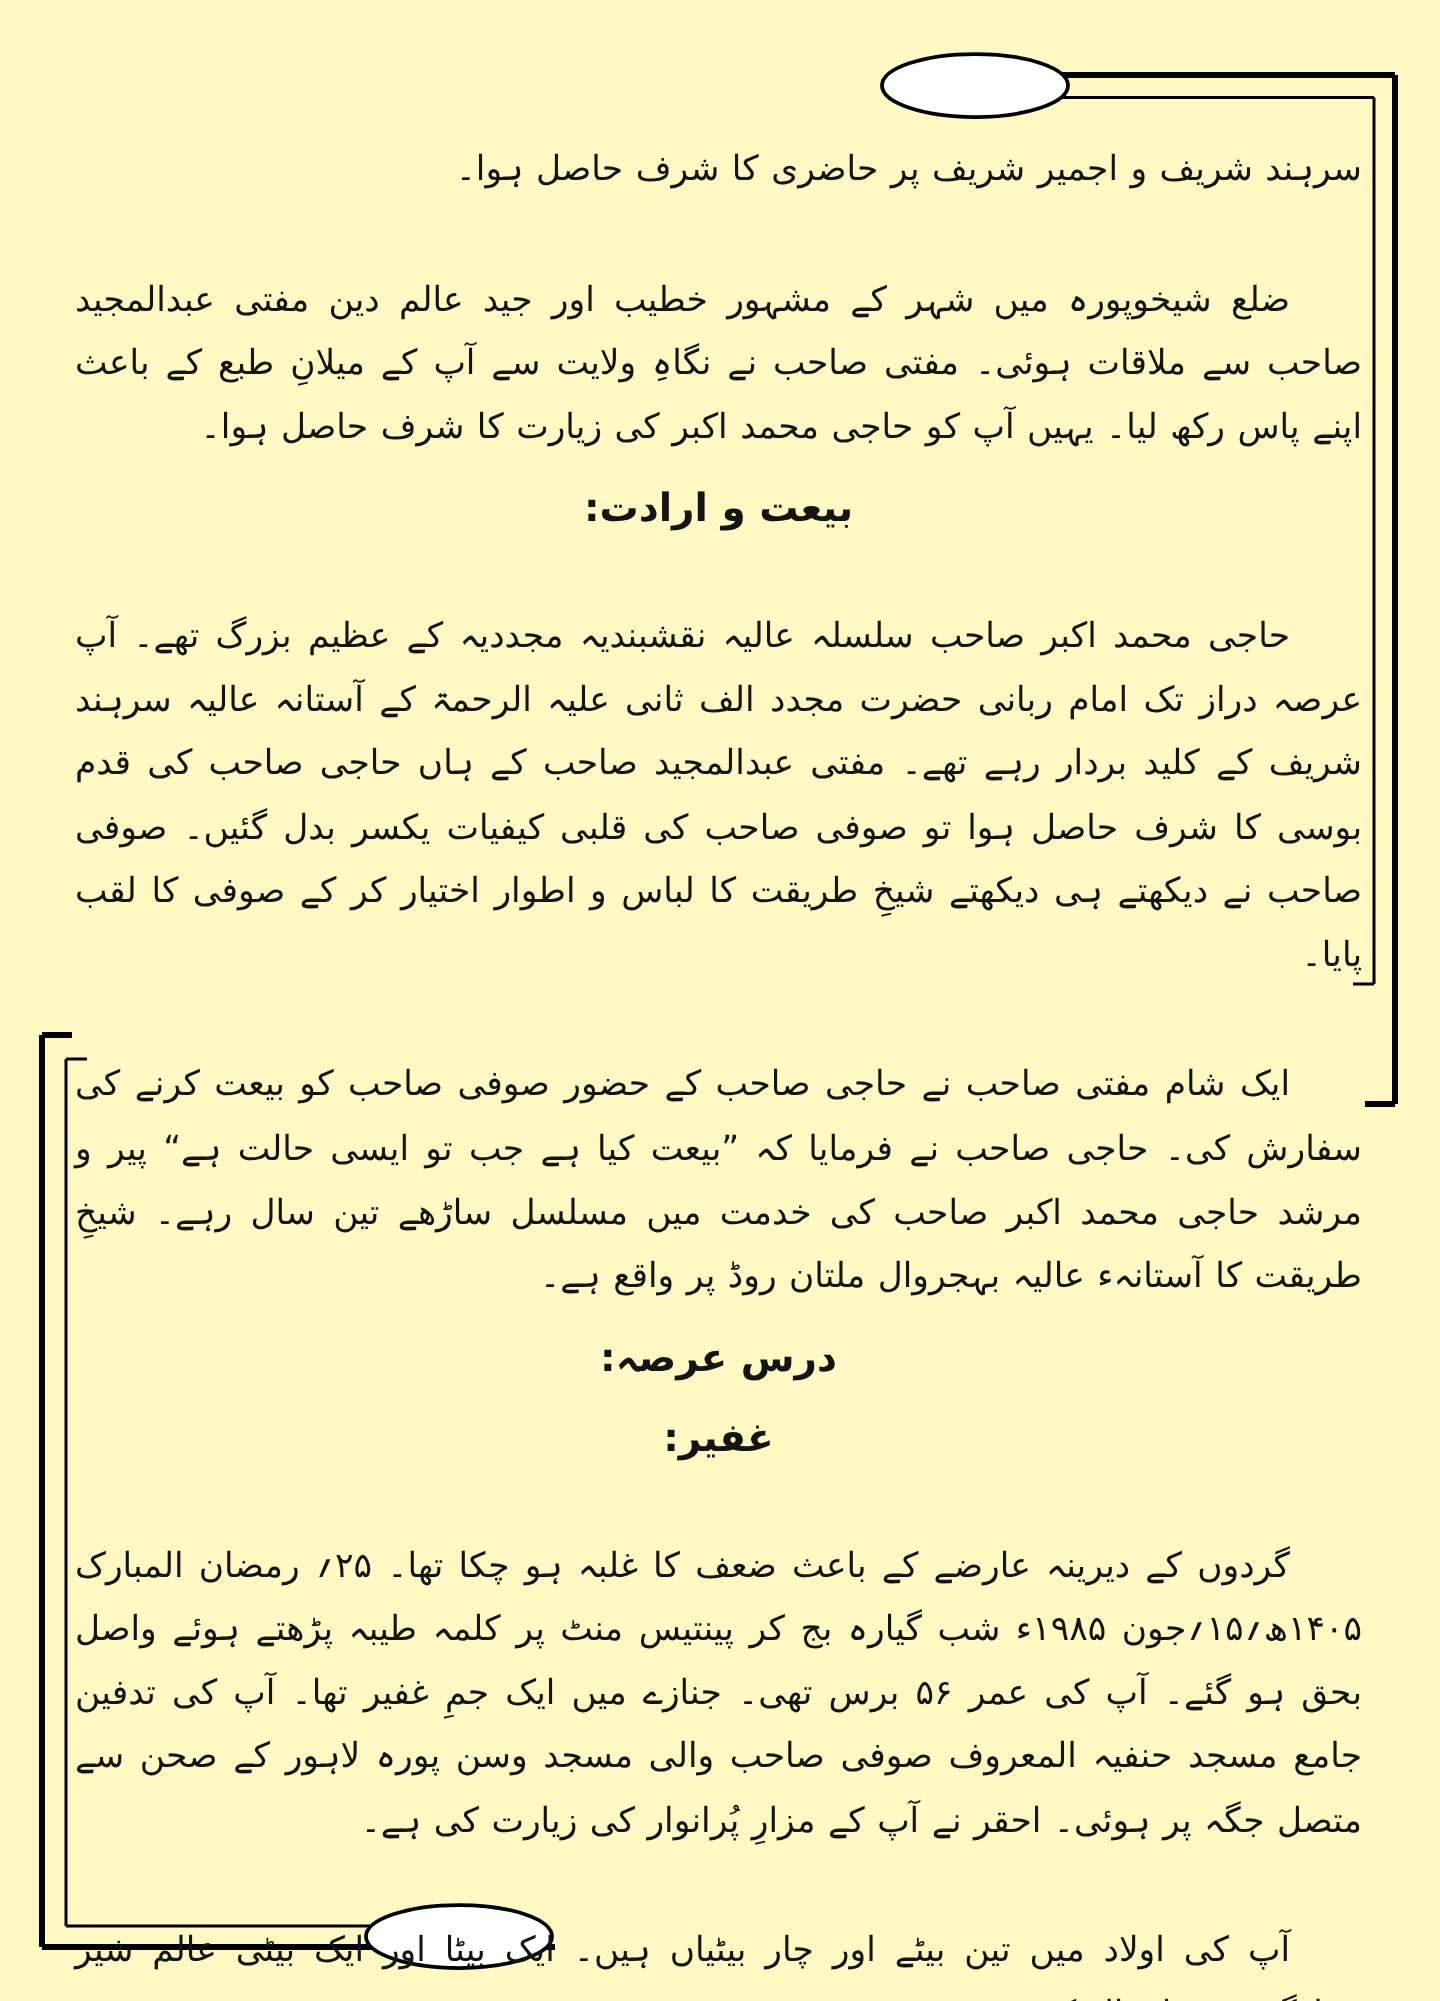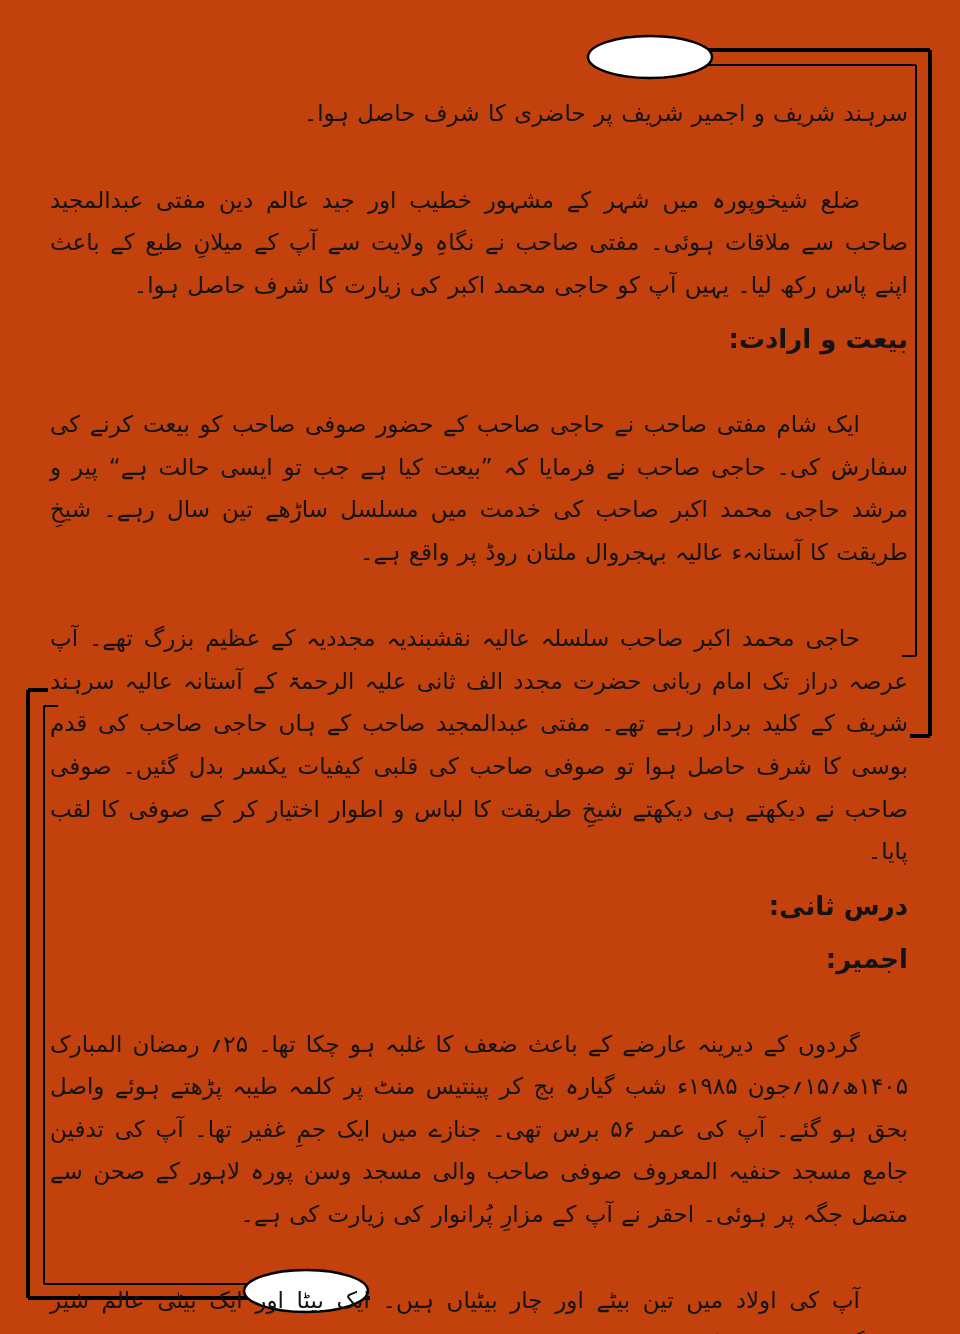--- a/index.html
+++ b/index.html
@@ -4,21 +4,21 @@
 <style>
   html, body {
     margin: 0;
     padding: 0;
     background: #e8e8e8;
   }
   .page {
     position: relative;
     width: 960px;
     height: 1334px;
-    background: #c2410c;
+    background: #fef9c3;
     overflow: hidden;
     font-family: "DejaVu Sans", sans-serif;
     margin: 0 auto;
   }
   .border-svg {
     position: absolute;
     top: 0;
     left: 0;
     pointer-events: none;
   }
@@ -38,21 +38,21 @@
     word-spacing: 1px;
   }
   .para.indent {
     text-indent: 48px;
     margin-top: 44px;
   }
   .heading {
     margin: 14px 0 8px 0;
     font-size: 26px;
     font-weight: bold;
-    text-align: right;
+    text-align: center;
     line-height: 1.5;
   }
 </style>
 </head>
 <body>
 
 <div class="page">
 
   <svg class="border-svg" width="960" height="1334" viewBox="0 0 960 1334">
     <g stroke="#000000" fill="none">
@@ -73,21 +73,21 @@
 
       <ellipse cx="650" cy="57" rx="62" ry="21" fill="#ffffff" stroke-width="2.5"></ellipse>
       <ellipse cx="306" cy="1291" rx="62" ry="21" fill="#ffffff" stroke-width="2.5"></ellipse>
     </g>
   </svg>
 
   <div class="text-area">
     <p class="para">سرہند شریف و اجمیر شریف پر حاضری کا شرف حاصل ہوا۔</p>
     <p class="para indent">ضلع شیخوپورہ میں شہر کے مشہور خطیب اور جید عالم دین مفتی عبدالمجید صاحب سے ملاقات ہوئی۔ مفتی صاحب نے نگاہِ ولایت سے آپ کے میلانِ طبع کے باعث اپنے پاس رکھ لیا۔ یہیں آپ کو حاجی محمد اکبر کی زیارت کا شرف حاصل ہوا۔</p>
     <h2 class="heading">بیعت و ارادت:</h2>
+    <p class="para indent">حاجی محمد اکبر صاحب سلسلہ عالیہ نقشبندیہ مجددیہ کے عظیم بزرگ تھے۔ آپ عرصہ دراز تک امام ربانی حضرت مجدد الف ثانی علیہ الرحمۃ کے آستانہ عالیہ سرہند شریف کے کلید بردار رہے تھے۔ مفتی عبدالمجید صاحب کے ہاں حاجی صاحب کی قدم بوسی کا شرف حاصل ہوا تو صوفی صاحب کی قلبی کیفیات یکسر بدل گئیں۔ صوفی صاحب نے دیکھتے ہی دیکھتے شیخِ طریقت کا لباس و اطوار اختیار کر کے صوفی کا لقب پایا۔</p>
     <p class="para indent">ایک شام مفتی صاحب نے حاجی صاحب کے حضور صوفی صاحب کو بیعت کرنے کی سفارش کی۔ حاجی صاحب نے فرمایا کہ ”بیعت کیا ہے جب تو ایسی حالت ہے“ پیر و مرشد حاجی محمد اکبر صاحب کی خدمت میں مسلسل ساڑھے تین سال رہے۔ شیخِ طریقت کا آستانہء عالیہ بہجروال ملتان روڈ پر واقع ہے۔</p>
-    <p class="para indent">حاجی محمد اکبر صاحب سلسلہ عالیہ نقشبندیہ مجددیہ کے عظیم بزرگ تھے۔ آپ عرصہ دراز تک امام ربانی حضرت مجدد الف ثانی علیہ الرحمۃ کے آستانہ عالیہ سرہند شریف کے کلید بردار رہے تھے۔ مفتی عبدالمجید صاحب کے ہاں حاجی صاحب کی قدم بوسی کا شرف حاصل ہوا تو صوفی صاحب کی قلبی کیفیات یکسر بدل گئیں۔ صوفی صاحب نے دیکھتے ہی دیکھتے شیخِ طریقت کا لباس و اطوار اختیار کر کے صوفی کا لقب پایا۔</p>
-    <h2 class="heading">درس ثانی:</h2>
-    <h2 class="heading">اجمیر:</h2>
+    <h2 class="heading">درس عرصہ:</h2>
+    <h2 class="heading">غفیر:</h2>
     <p class="para indent">گردوں کے دیرینہ عارضے کے باعث ضعف کا غلبہ ہو چکا تھا۔ ۲۵؍ رمضان المبارک ۱۴۰۵ھ؍۱۵؍جون ۱۹۸۵ء شب گیارہ بج کر پینتیس منٹ پر کلمہ طیبہ پڑھتے ہوئے واصل بحق ہو گئے۔ آپ کی عمر ۵۶ برس تھی۔ جنازے میں ایک جمِ غفیر تھا۔ آپ کی تدفین جامع مسجد حنفیہ المعروف صوفی صاحب والی مسجد وسن پورہ لاہور کے صحن سے متصل جگہ پر ہوئی۔ احقر نے آپ کے مزارِ پُرانوار کی زیارت کی ہے۔</p>
     <p class="para indent">آپ کی اولاد میں تین بیٹے اور چار بیٹیاں ہیں۔ ایک بیٹا اور ایک بیٹی عالم شیر خوارگی میں انتقال کر</p>
   </div>
 
 </div>
 
 </body></html>

